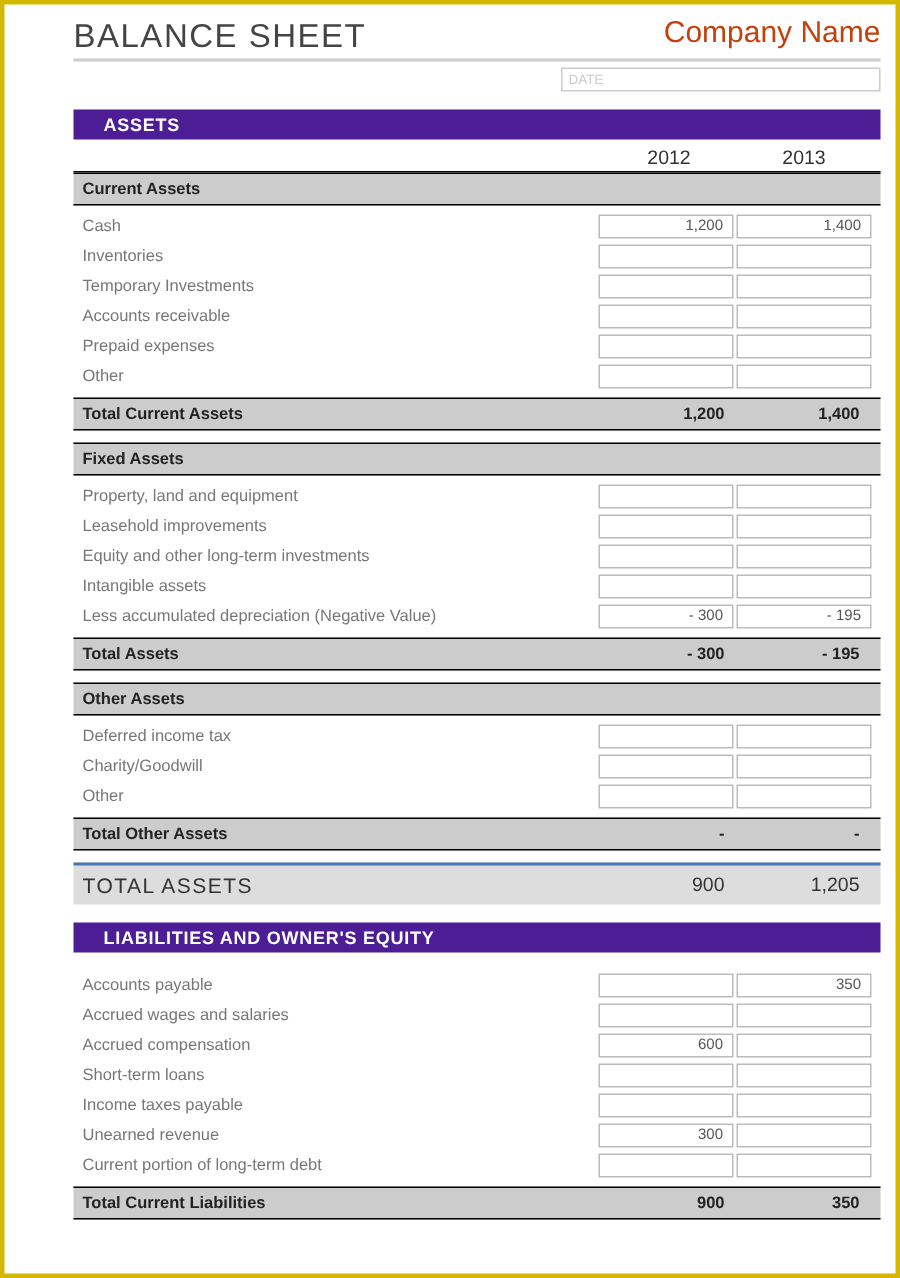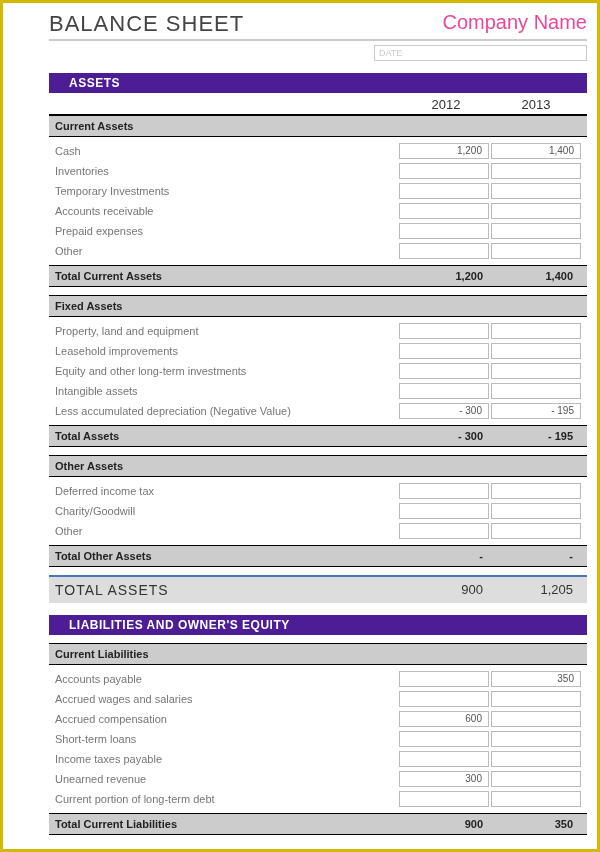--- a/index.html
+++ b/index.html
@@ -21,21 +21,21 @@
     padding-bottom: 2px;
   }
   .title {
     font-size: 22px;
     font-weight: normal;
     color: #444;
     letter-spacing: 1px;
   }
   .company-name {
     font-size: 20px;
-    color: #ec4899;
+    color: #c2410c;
     font-weight: normal;
   }
   .date-box {
     float: right;
     margin-top: 4px;
     border: 1px solid #ccc;
     color: #ccc;
     font-size: 9px;
     padding: 2px 4px;
     width: 213px;
@@ -241,23 +241,20 @@
   <div class="gap"></div>
   <div class="grand-row">
       <div class="label">TOTAL ASSETS</div>
       <div class="val">900</div>
       <div class="val">1,205</div>
     </div>
 
   <div class="section-header">LIABILITIES AND OWNER'S EQUITY</div>
 
   <div class="gap"></div>
-  <div class="sub-header">
-      <div class="label">Current Liabilities</div>
-    </div>
   <div class="gap-sm"></div>
   <div class="line-row">
       <div class="label">Accounts payable</div>
       <div class="cell"></div>
       <div class="cell">350</div>
     </div>
   <div class="line-row">
       <div class="label">Accrued wages and salaries</div>
       <div class="cell"></div>
       <div class="cell"></div>

